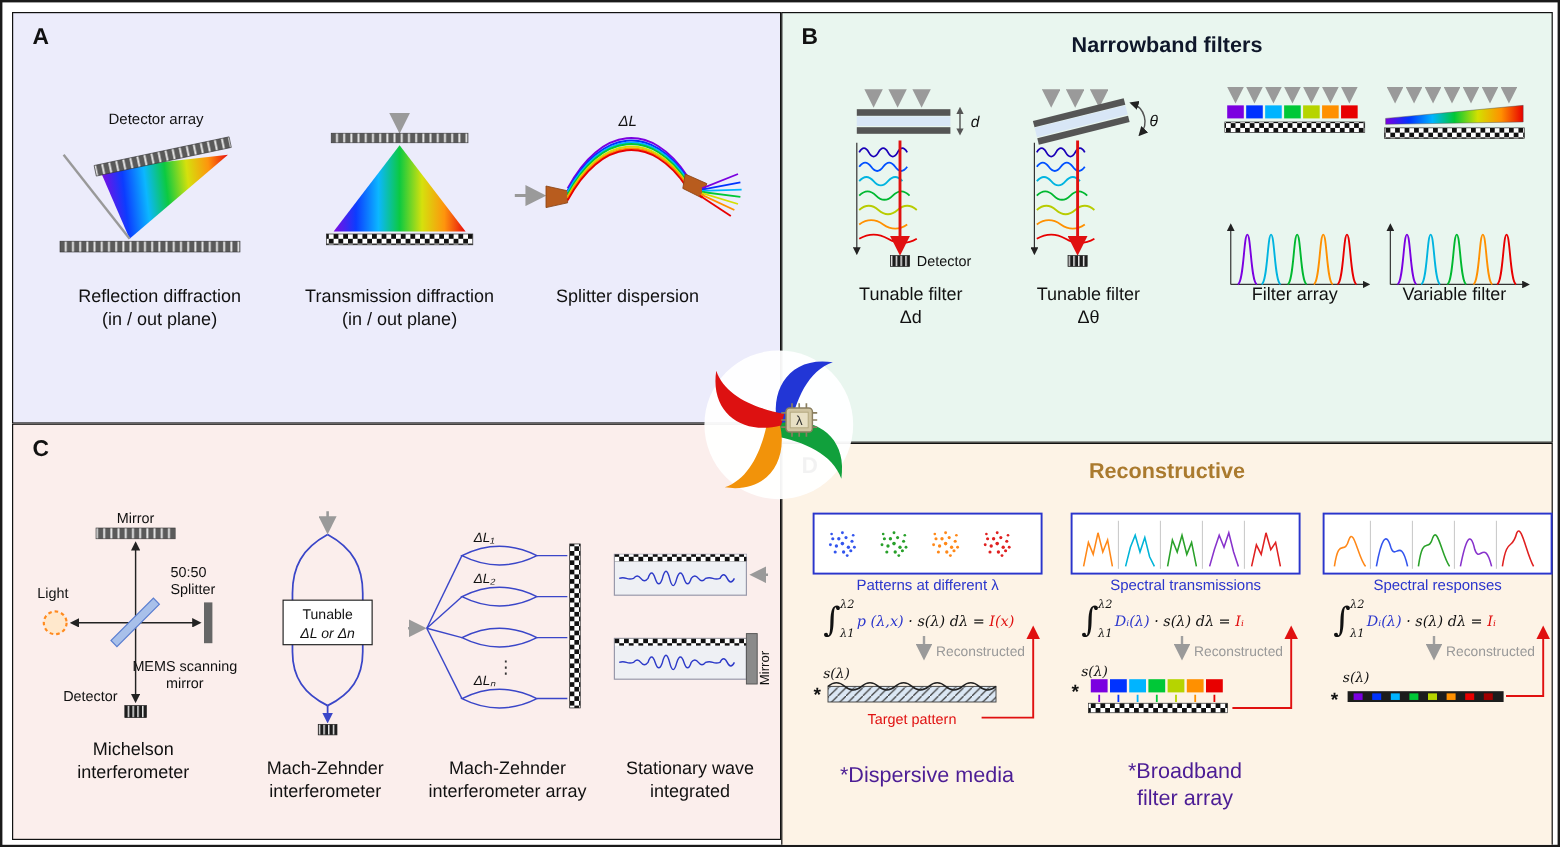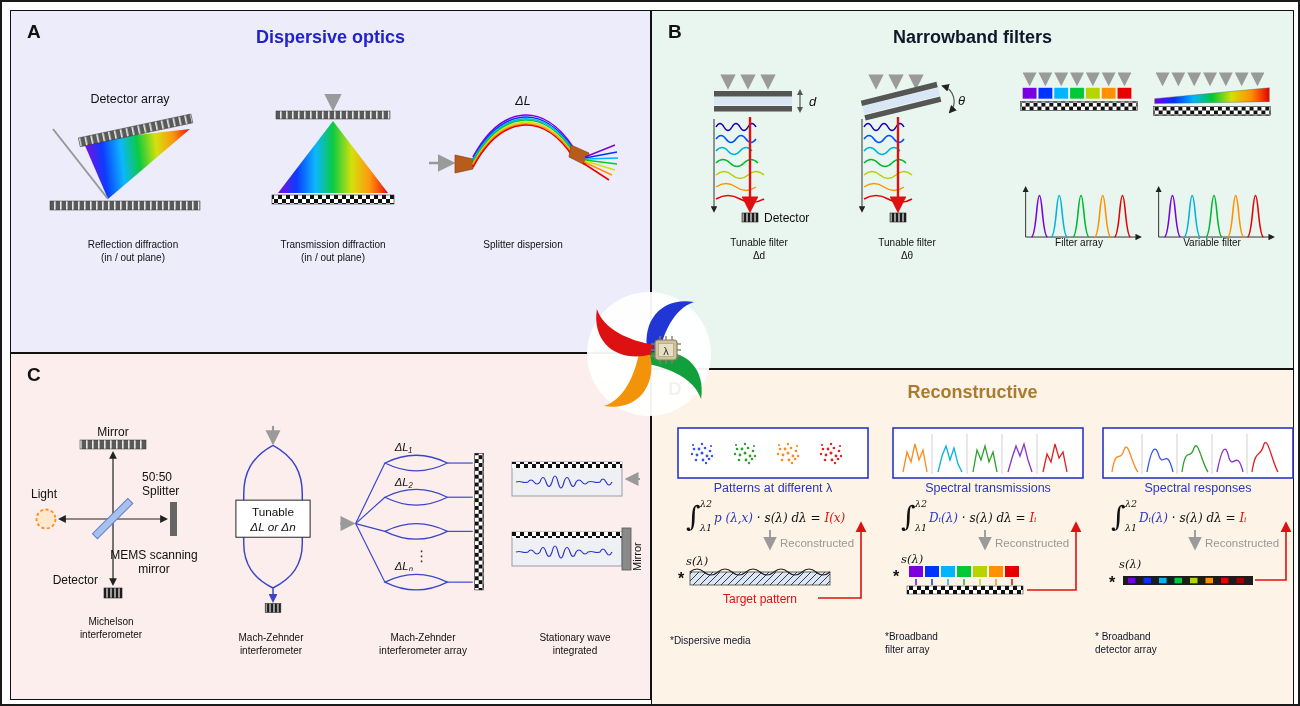--- a/index.html
+++ b/index.html
@@ -9,22 +9,22 @@
   .panel-b{left:649px;top:8px;width:643px;height:359px;background:#e9f6ef;}
   .panel-c{left:8px;top:351px;width:641px;height:347px;background:#fbeeec;}
   .panel-d{left:649px;top:367px;width:643px;height:388px;background:#fdf3e6;}
   .panel-letter{position:absolute;left:16px;top:10px;font-size:19px;font-weight:bold;color:#111;}
   .panel-title{position:absolute;left:0;right:0;top:16px;text-align:center;font-size:18px;font-weight:bold;}
   .panel-a .panel-title{color:#2222cc;}
   .panel-b .panel-title{color:#0f172a;}
   .panel-c .panel-title{color:#d62020;}
   .panel-d .panel-title{color:#aa7a2e;}
   .dsvg{position:absolute;}
-  .caption{position:absolute;text-align:center;font-size:10px;color:#111;line-height:1.25;}
-  .dlabel{position:absolute;text-align:left;font-size:10px;color:#0f172a;line-height:1.25;}
+  .caption{position:absolute;text-align:center;font-size:15px;color:#111;line-height:1.25;}
+  .dlabel{position:absolute;text-align:center;font-size:18px;color:#4c1d95;line-height:1.25;}
   .swirl{position:absolute;left:557px;top:272px;z-index:6;pointer-events:none;}
   svg text{font-family:"Liberation Sans",sans-serif;}
   svg .math{font-family:"DejaVu Serif","Liberation Serif",serif;font-style:italic;}
 </style>
 </head>
 <body>
 
 <svg width="0" height="0" style="position:absolute" aria-hidden="true">
   <defs>
     <pattern id="checker" width="8" height="8" patternUnits="userSpaceOnUse">
@@ -105,21 +105,20 @@
       <circle r="1.1" cx="9" cy="-7" fill="currentColor"></circle>
     </g>
     <path id="swirlarm" d="M0,2 C-16,-26 -6,-58 30,-62 C12,-50 8,-24 10,2 Z"></path>
   </defs>
 </svg>
 
 <div class="fig">
 
   <div class="panel panel-a">
     <div class="panel-letter">A</div>
-    <div class="panel-title">Dispersive optics</div>
 
     <svg class="dsvg" style="left:27px;top:80px" width="190" height="140" viewBox="0 0 190 140">
       <text x="92" y="12" text-anchor="middle" font-size="12.5" fill="#111">Detector array</text>
       <polygon points="70,108 45,50 152,38" fill="url(#gradA1)" opacity="0.95"></polygon>
       <rect x="40" y="35" width="115" height="9" transform="rotate(-12 97 39)" fill="url(#gratebar)" stroke="#333" stroke-width="0.5"></rect>
       <line x1="15" y1="38" x2="70" y2="108" stroke="#999" stroke-width="2"></line>
       <rect x="12" y="110" width="150" height="9" fill="url(#gratebar)" stroke="#333" stroke-width="0.5"></rect>
     </svg>
     <div class="caption" style="left:17px;top:228px;width:210px">
       <div>Reflection diffraction</div>
@@ -490,24 +489,20 @@
         <rect x="64" y="151.8" width="7.5" height="5.5" fill="#00b4ff"></rect>
           <rect x="79.5" y="151.8" width="7.5" height="5.5" fill="#00c837"></rect>
         <rect x="95" y="151.8" width="7.5" height="5.5" fill="#b6d400"></rect>
           <rect x="110.5" y="151.8" width="7.5" height="5.5" fill="#ff9000"></rect>
         <rect x="126" y="151.8" width="7.5" height="5.5" fill="#e80000"></rect>
           <rect x="141.5" y="151.8" width="7.5" height="5.5" fill="#a00000"></rect>
       </g>
       <text x="14" y="162" font-size="16" font-weight="bold" fill="#111">*</text>
       <path d="M160,154 H191 V98" fill="none" stroke="#e01010" stroke-width="1.6" marker-end="url(#arrR)"></path>
     </svg>
-    <div class="dlabel" style="left:443px;top:261px;width:205px">
-      <div>* Broadband</div>
-        <div>detector array</div>
-    </div>
   </div>
 
   <svg class="swirl" width="185" height="160" viewBox="0 0 185 160">
     <circle cx="90" cy="80" r="62" fill="#ffffff" opacity="0.95"></circle>
     <g transform="translate(90,80)">
       <use href="#swirlarm" fill="#2236d6" transform="rotate(15)"></use>
       <use href="#swirlarm" fill="#11a03c" transform="rotate(105)"></use>
       <use href="#swirlarm" fill="#f2930a" transform="rotate(195)"></use>
       <use href="#swirlarm" fill="#dd1111" transform="rotate(285)"></use>
     </g>

